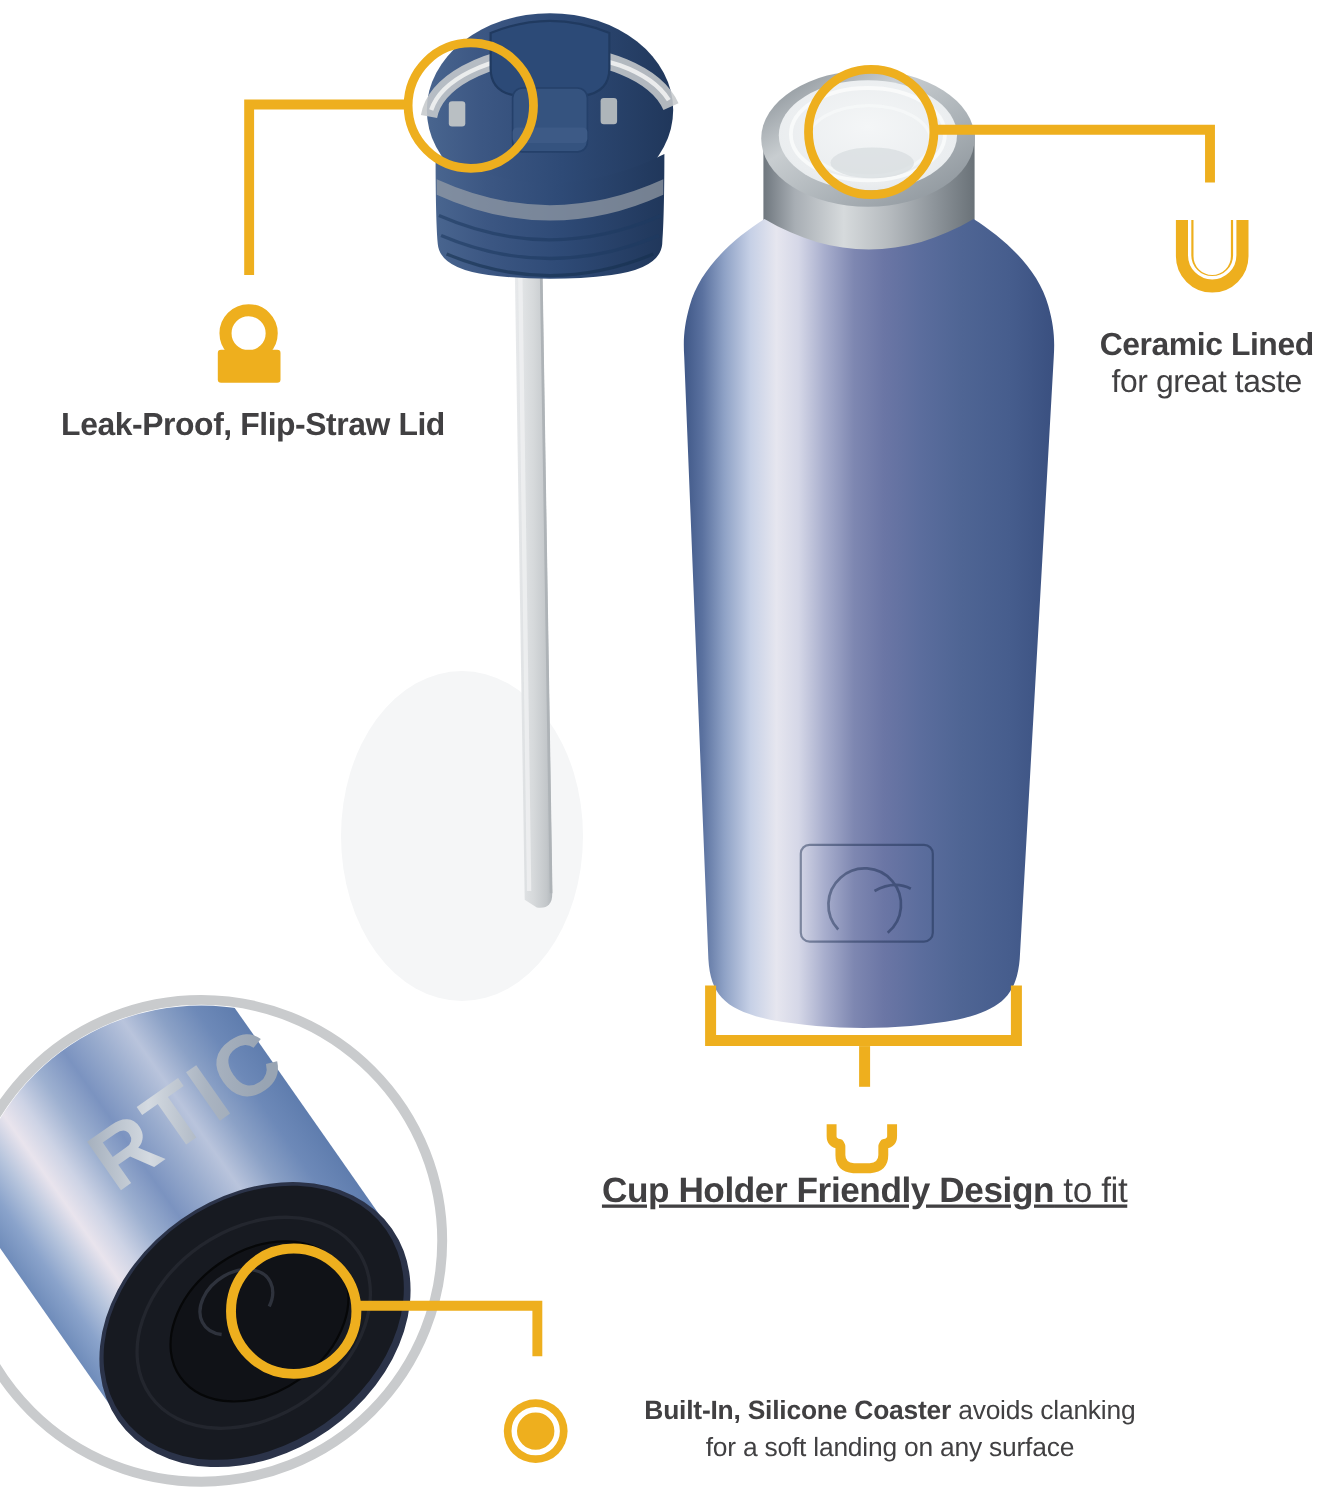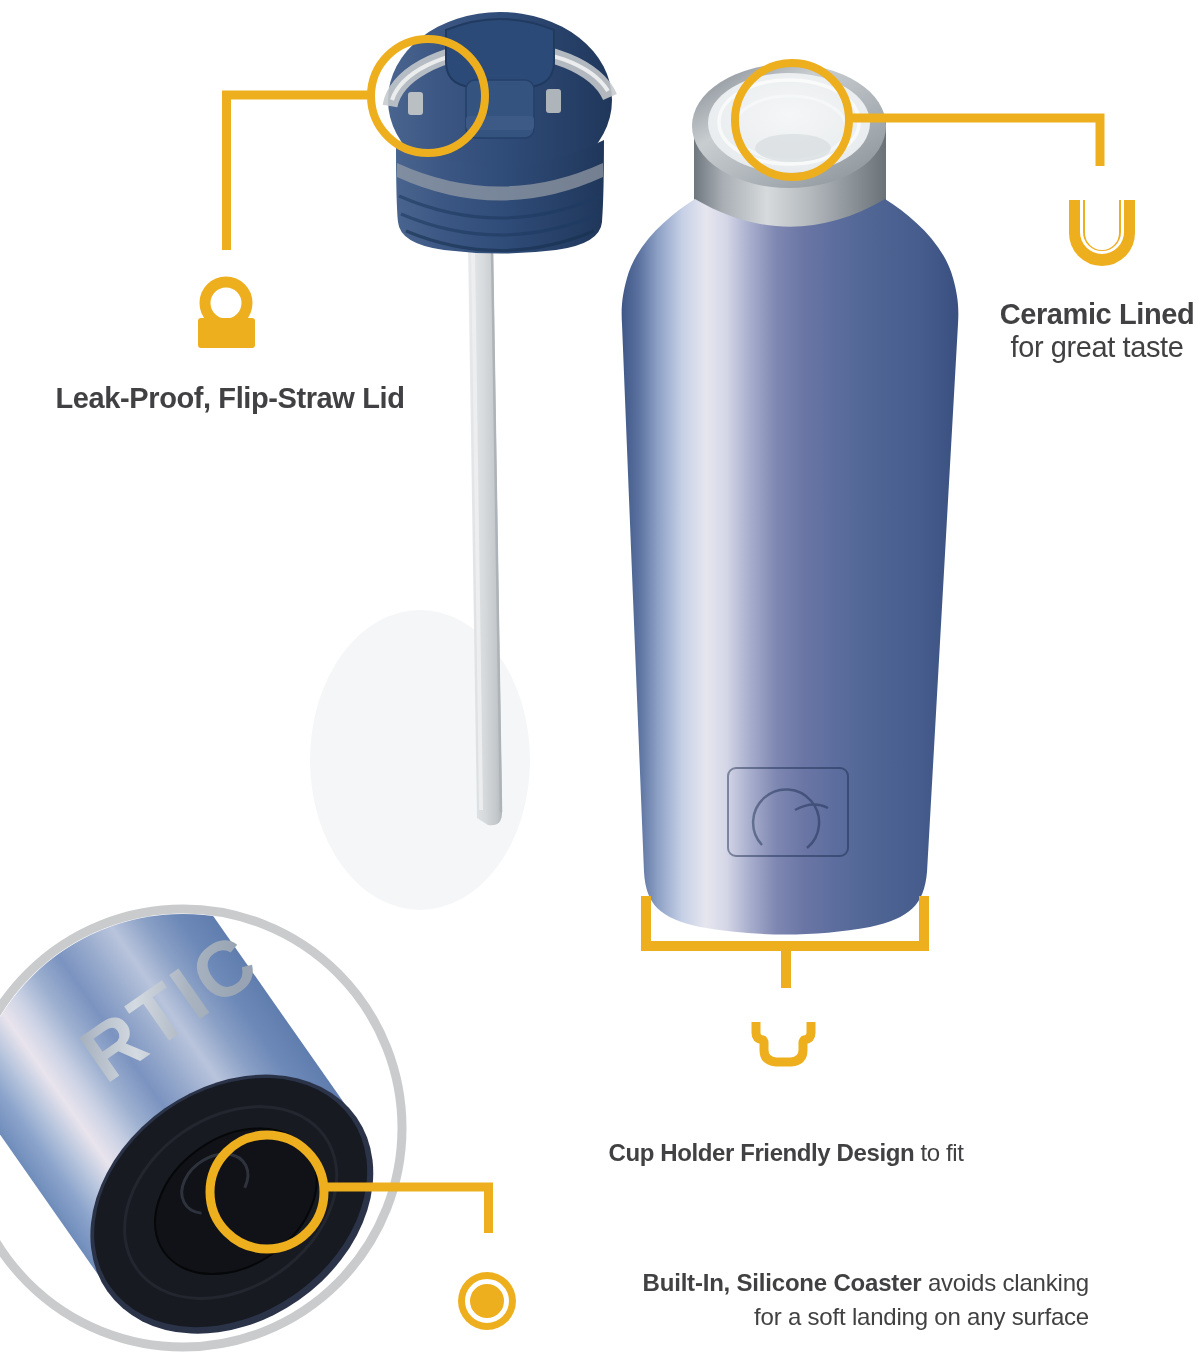--- a/index.html
+++ b/index.html
@@ -5,24 +5,24 @@
   html,body{margin:0;padding:0;background:#ffffff;}
   .stage{
     position:relative;width:1201px;height:1367px;overflow:hidden;background:#ffffff;
     font-family:"Liberation Sans","DejaVu Sans",sans-serif;color:#414042;
   }
   .stage svg{position:absolute;left:0;top:0;}
   .callout{position:absolute;line-height:33px;}
   .callout .ln{white-space:nowrap;}
   .t-bold{font-weight:bold;}
   .center{text-align:center;}
-  .leak{left:20px;top:382px;width:420px;font-size:29px;letter-spacing:-0.4px;text-align:center;}
+  .leak{left:20px;top:370px;width:420px;font-size:29px;letter-spacing:-0.4px;text-align:center;}
   .ceramic{left:980px;top:298px;width:234px;font-size:29px;letter-spacing:-0.4px;}
-  .cup{left:536px;top:1136px;width:500px;font-size:24px;line-height:34px;letter-spacing:-0.4px;}
-  .coaster{left:529px;top:1266px;width:560px;font-size:24px;line-height:34px;letter-spacing:-0.2px;text-align:right;}
+  .cup{left:536px;top:1065px;width:500px;font-size:32px;line-height:34px;letter-spacing:-0.4px;text-decoration:underline;}
+  .coaster{left:529px;top:1266px;width:560px;font-size:24px;line-height:34px;letter-spacing:-0.2px;text-align:center;}
 </style>
 </head>
 <body>
 
 <div class="stage">
 
 <svg width="1201" height="1367" viewBox="0 0 1201 1367">
   <defs>
     <linearGradient id="bodyGrad" x1="0" y1="0" x2="1" y2="0">
       <stop offset="0" stop-color="#3f5787"></stop>

